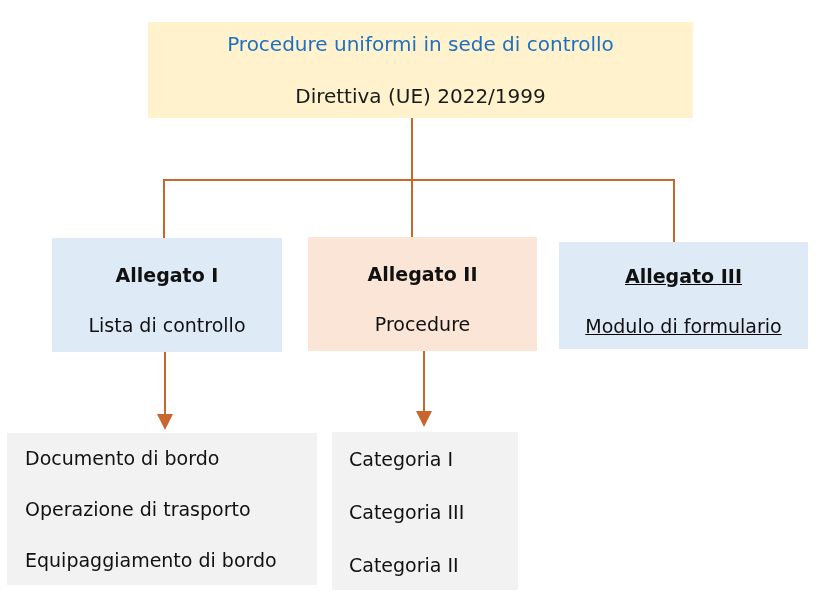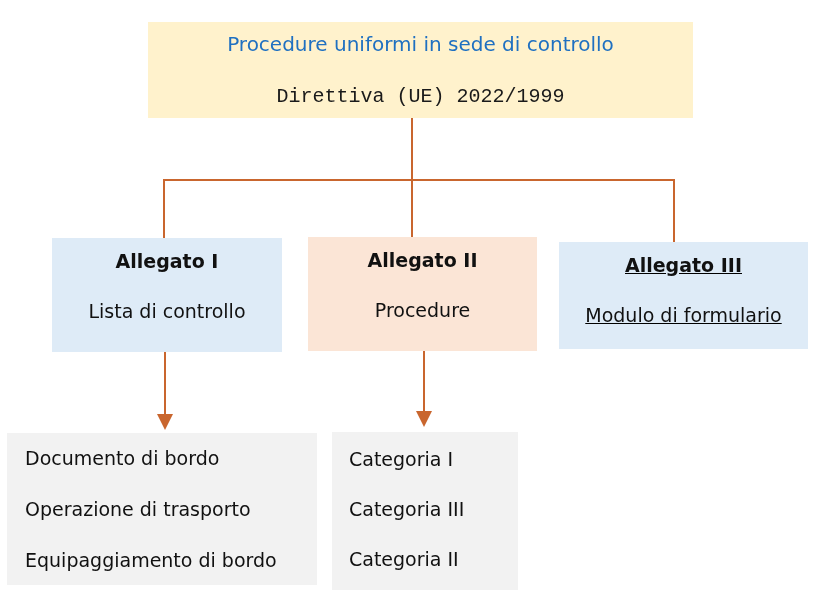--- a/index.html
+++ b/index.html
@@ -33,25 +33,24 @@
     font-size: 20px;
     line-height: 27px;
     color: #1F70C1;
     white-space: nowrap;
   }
   .top-subtitle {
     font-size: 20px;
     line-height: 27px;
     color: #1A1A1A;
     white-space: nowrap;
-    font-family: Liberation Mono, monospace;
   }
   
   .mid-box {
-    justify-content: flex-start;
+    justify-content: center;
     padding-top: 10px;
     gap: 24px;
   }
   .mid-box .mid-title {
     font-size: 19px;
     line-height: 26px;
     font-weight: bold;
     color: #111111;
     white-space: nowrap;
   }
@@ -133,19 +132,19 @@
 
   <div class="arrow-shaft" style="left: 423px; top: 351px; height: 61px; background-color: rgb(201, 102, 46);"></div>
   <div class="arrow-head" style="left: 416px; top: 411px; border-top-color: rgb(201, 102, 46);"></div>
 
   <div class="box leaf-box box-b1" style="background-color: rgb(242, 242, 242); justify-content: space-between;">
     <div class="leaf-line">Documento di bordo</div>
     <div class="leaf-line">Operazione di trasporto</div>
     <div class="leaf-line">Equipaggiamento di bordo</div>
   </div>
 
-  <div class="box leaf-box box-b2" style="background-color: rgb(242, 242, 242);">
+  <div class="box leaf-box box-b2" style="background-color: rgb(242, 242, 242); justify-content: space-between;">
     <div class="leaf-line">Categoria I</div>
     <div class="leaf-line">Categoria III</div>
     <div class="leaf-line">Categoria II</div>
   </div>
 
 </div>
 
 </body></html>

